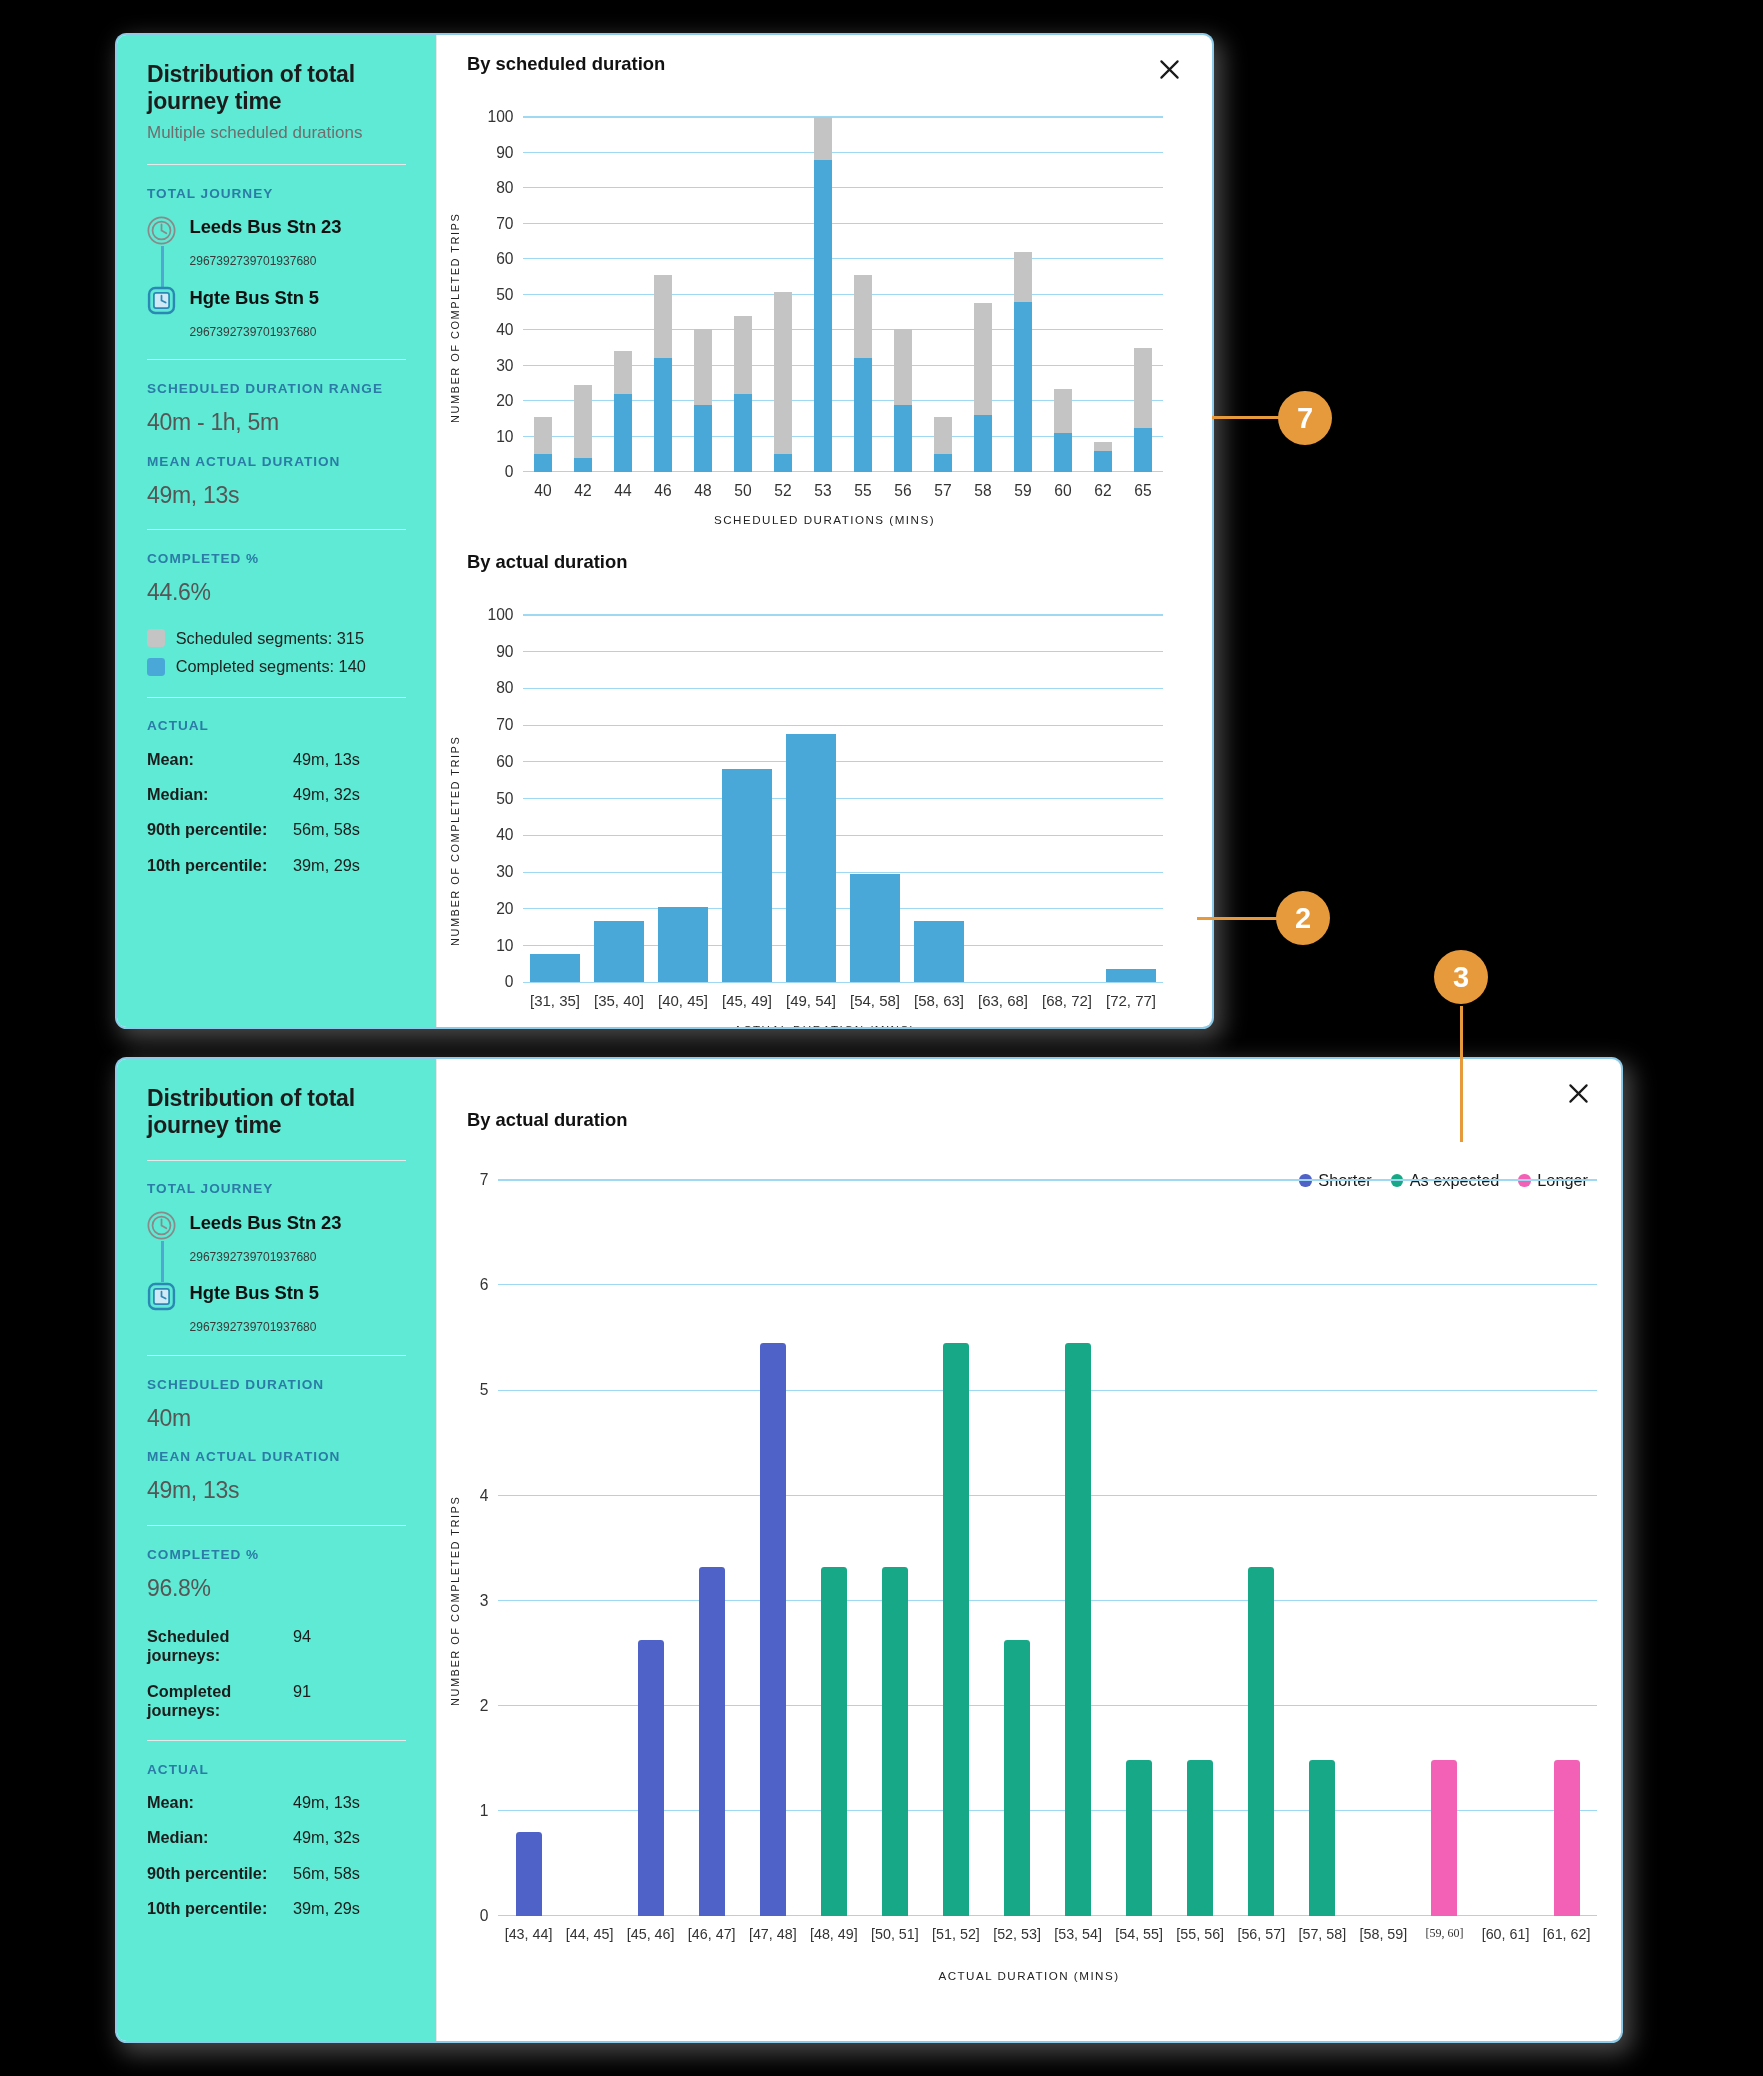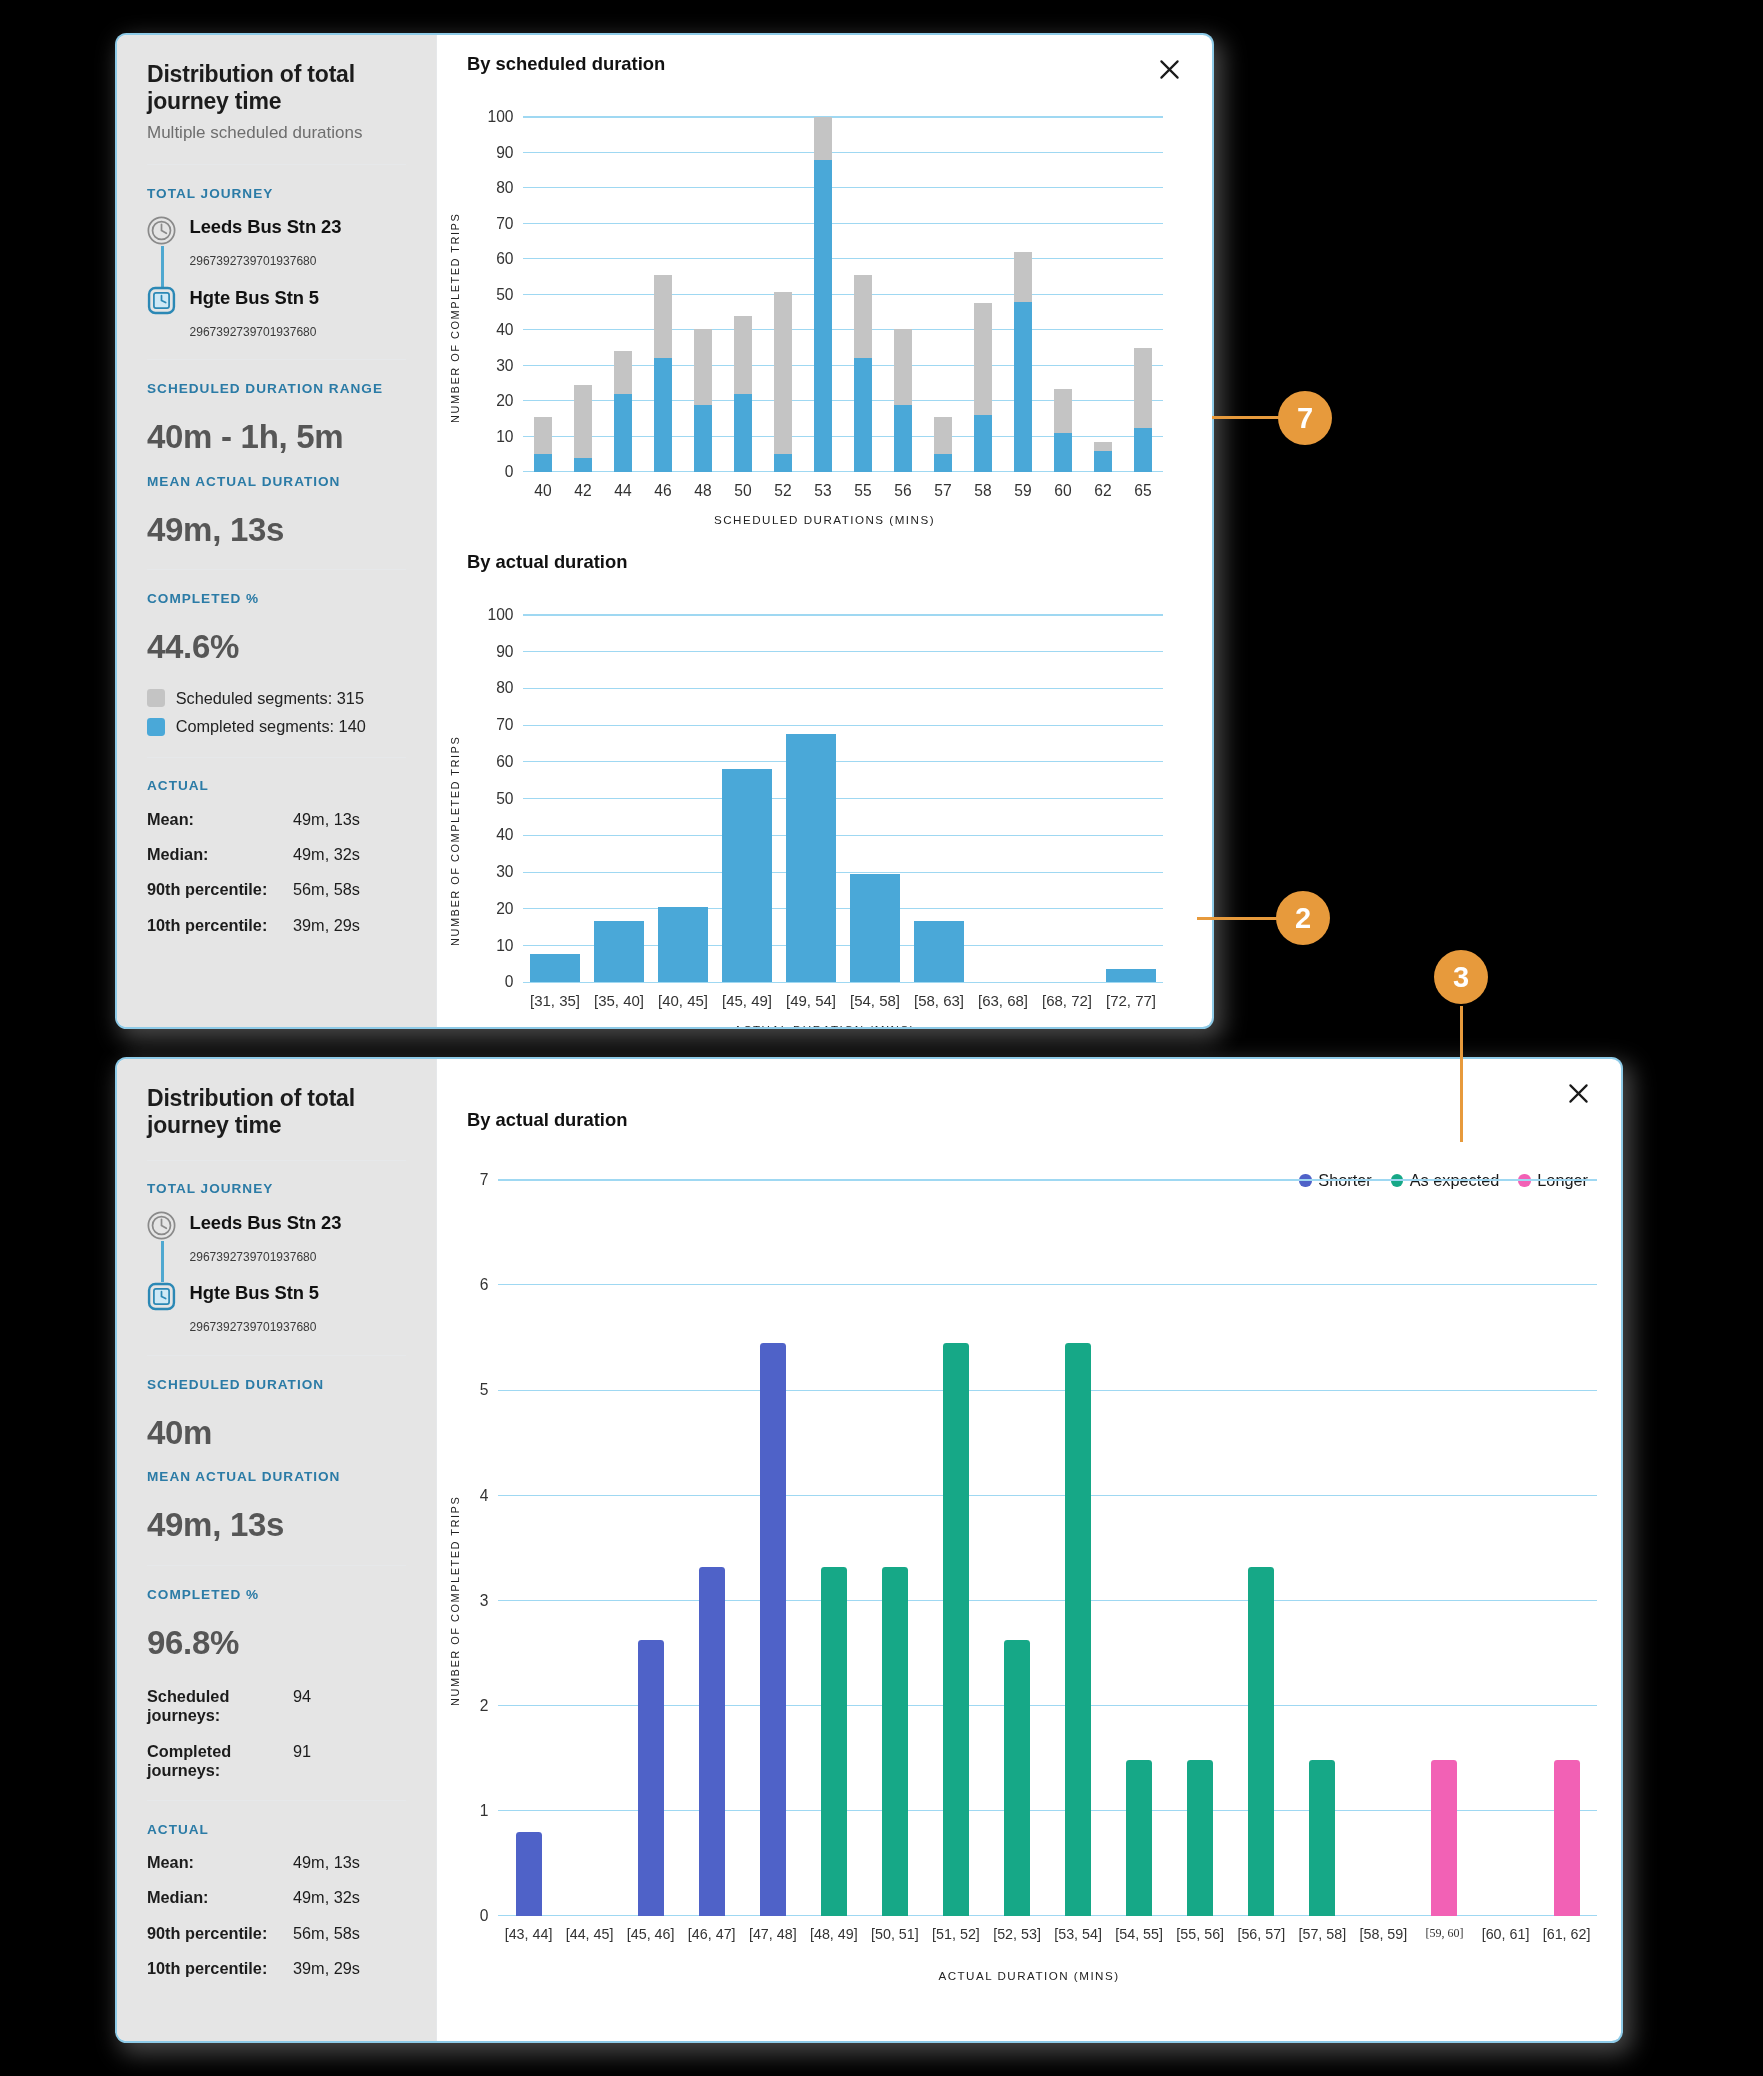--- a/index.html
+++ b/index.html
@@ -20,38 +20,38 @@
     overflow: hidden;
     box-shadow: 0 0 0 2px #8ecbe8, 6.8px 8.2px 23px 4.1px rgba(255,255,255,0.28);
   }
   #card-top   { left: 117px; top: 35px;   width: 1095px; height: 992px; }
   #card-bottom{ left: 117px; top: 1059px; width: 1504px; height: 982px; }
 
   .sidebar {
     flex: 0 0 320px;
     padding: 26px 30px 20.4px 30px;
     border-right: 1.4px solid #e6e8ea;
-    background: #e5e5e5;
+    background: #5eead4;
   }
   .content { flex: 1 1 auto; position: relative; padding: 20.4px 27px 13.6px 27px; }
 
   
   .panel-title {
     font-size: 23px; font-weight: 700; color: #1c1c1c;
     line-height: 1.18; letter-spacing: -0.2px;
   }
   .panel-sub { font-size: 17px; color: #6e6e6e; margin-top: 8.2px; }
   .hr { height: 1.4px; background: #e6e8ea; margin: 20.4px 0; }
   .sec-label {
     font-size: 13.6px; font-weight: 700; color: #2b7ba6;
     letter-spacing: 1px; text-transform: uppercase;
   }
   .big-val {
-    font-size: 33px; font-weight: 700; color: #565656;
-    margin-top: 22px; letter-spacing: -0.3px;
+    font-size: 23px; font-weight: 400; color: #565656;
+    margin-top: 13px; letter-spacing: -0.3px;
   }
   .gap-m { height: 17.7px; }
 
   
   .journey { margin-top: 15px; position: relative; }
   .jrow { display: flex; align-items: flex-start; gap: 13.6px; position: relative; }
   .jrow + .jrow { margin-top: 17.7px; }
   .jicon { flex: 0 0 29px; width: 29px; height: 29px; position: relative; z-index: 2; }
   .jtext { padding-top: 0.7px; }
   .jname { font-size: 18.4px; font-weight: 700; color: #111; letter-spacing: -0.1px; }

